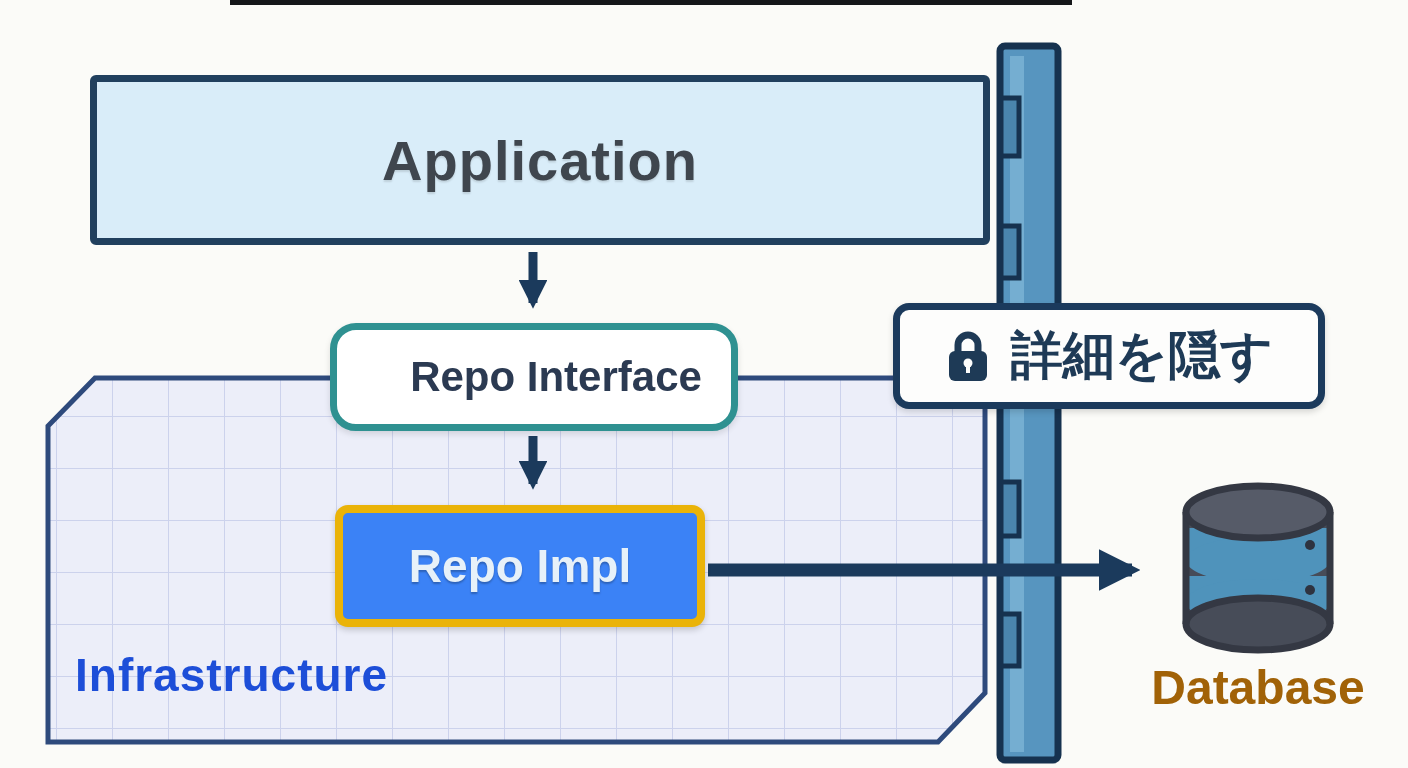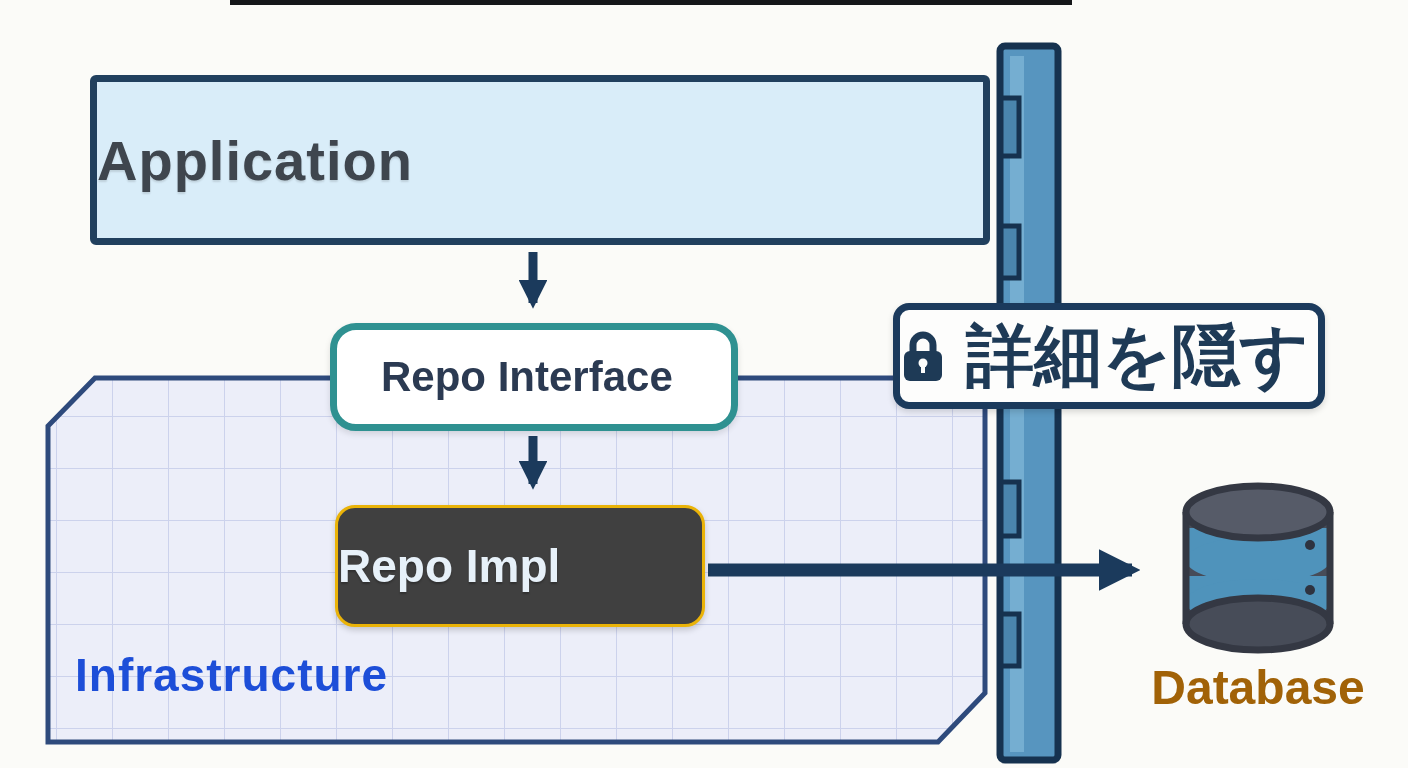--- a/index.html
+++ b/index.html
@@ -3,55 +3,55 @@
 <meta charset="utf-8">
 <style>
   html,body{margin:0;padding:0;}
   body{
     width:1408px;height:768px;overflow:hidden;
     background:#fbfbf8;
     font-family:"Liberation Sans","DejaVu Sans",sans-serif;
   }
   .stage{position:relative;width:1408px;height:768px;background:#fbfbf8;}
   .layer-svg{position:absolute;left:0;top:0;z-index:1;}
-  .node{position:absolute;display:flex;align-items:center;box-sizing:border-box;z-index:2;}
+  .node{position:absolute;display:flex;align-items:center;justify-content:center;box-sizing:border-box;z-index:2;}
   .top-line{position:absolute;left:230px;top:0;width:842px;height:5px;background:#15171a;z-index:4;}
 
   .app-box{
     left:90px;top:75px;width:900px;height:170px;
     background:#d9edf9;border:7px solid #21405e;border-radius:6px;
   }
   .app-box .lbl{font-size:56px;font-weight:bold;color:#3f464e;letter-spacing:1px;text-shadow:0 2px 2px rgba(0,0,0,.12);}
 
   .iface-box{
     left:330px;top:323px;width:408px;height:108px;
     background:#ffffff;border:7px solid #2f9191;border-radius:26px;
     box-shadow:0 3px 6px rgba(0,0,0,.12);
     padding-left:44px;
   }
   .iface-box .lbl{font-size:42px;font-weight:bold;color:#2b3a52;}
 
   .impl-box{
     left:335px;top:505px;width:370px;height:122px;
-    background:#404040;border:3px solid #eab308;border-radius:20px;
+    background:#3b82f6;border:8px solid #eab308;border-radius:13px;
     box-shadow:0 3px 6px rgba(0,0,0,.18);
   }
   .impl-box .lbl{font-size:46px;font-weight:bold;color:#e7f1f9;text-shadow:0 2px 2px rgba(0,0,0,.25);}
 
   .infra-label{
     position:absolute;left:75px;top:648px;z-index:2;
     font-size:46px;font-weight:bold;color:#1d4ed8;letter-spacing:1px;
   }
 
   .hide-box{
     left:893px;top:303px;width:432px;height:106px;
     background:#fdfdfc;border:7px solid #1b3a5c;border-radius:16px;
     z-index:3;gap:20px;box-shadow:0 3px 6px rgba(0,0,0,.15);
   }
-  .hide-box .lbl{font-size:68px;font-weight:bold;color:#1e3a56;}
+  .hide-box .lbl{font-size:52px;font-weight:bold;color:#1e3a56;}
 
   .db-label{
     position:absolute;left:1118px;top:660px;width:280px;z-index:2;
     text-align:center;font-size:48px;font-weight:bold;color:#a16207;
   }
 </style>
 </head>
 <body>
 
 <div class="stage">

